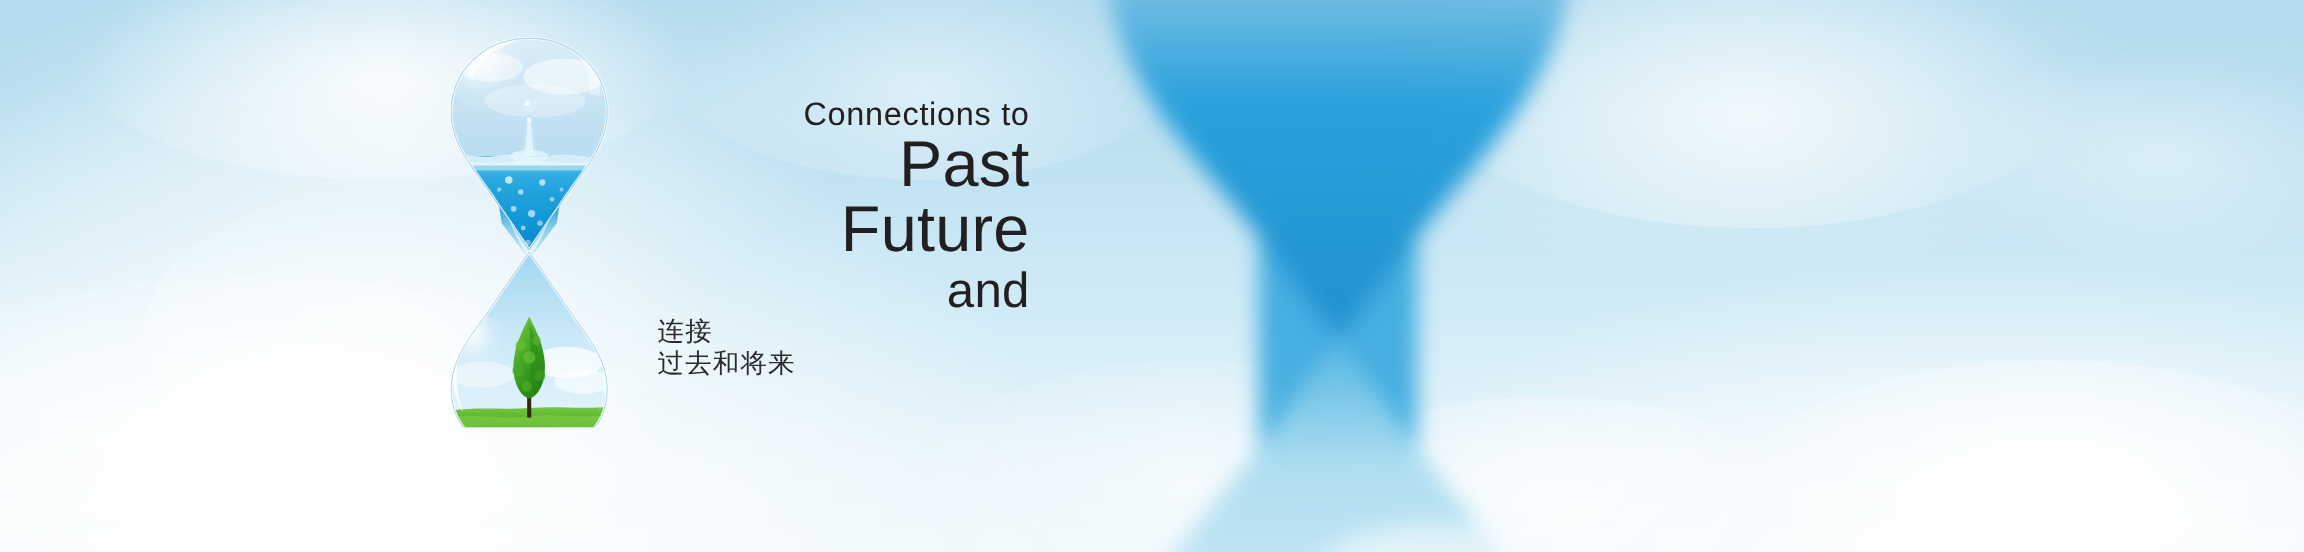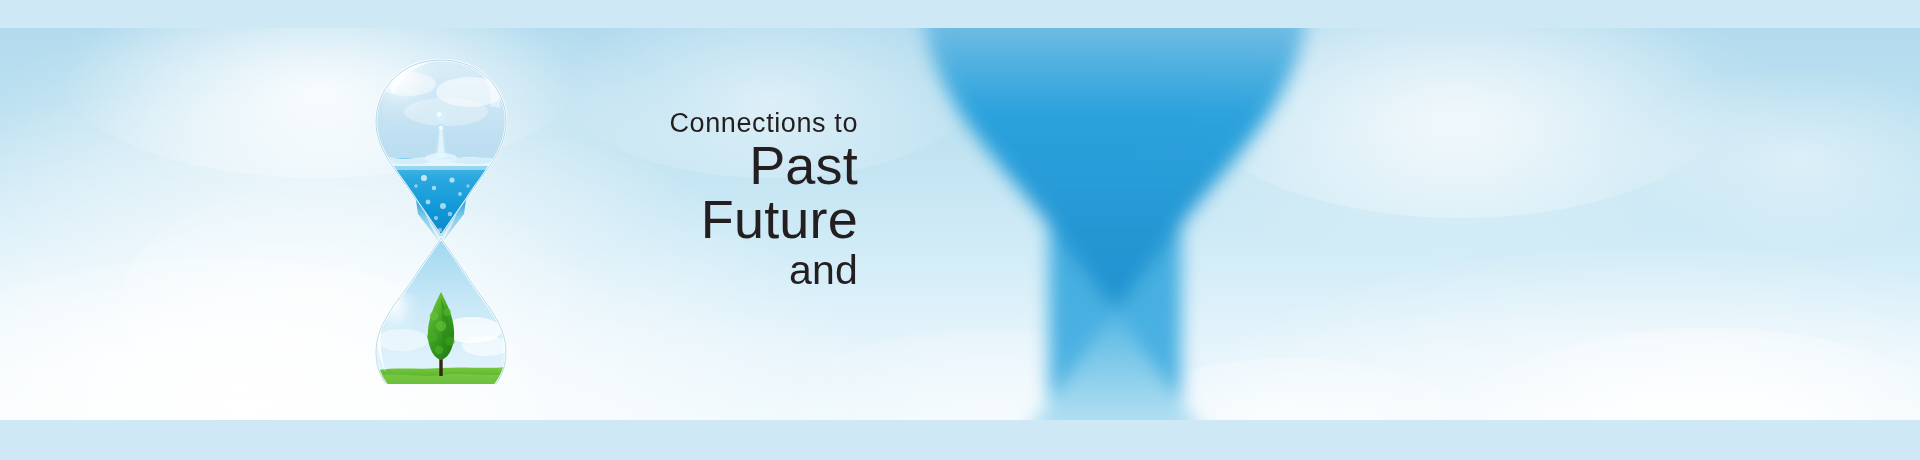--- a/index.html
+++ b/index.html
@@ -5,29 +5,28 @@
 <style>
   * { margin:0; padding:0; box-sizing:border-box; }
   html,body { width:1920px; height:460px; overflow:hidden; }
   body {
     font-family:"Liberation Sans","DejaVu Sans",sans-serif;
     background:#cfe8f6;
   }
 
   #banner {
     position:relative;
-    width:1920px; height:392px;
+    width:1920px; height:460px;
     overflow:hidden;
     background:
       radial-gradient(ellipse 900px 520px at 250px 430px, rgba(255,255,255,0.95) 0%, rgba(255,255,255,0.55) 40%, rgba(255,255,255,0) 72%),
       radial-gradient(ellipse 700px 330px at 1650px 470px, rgba(255,255,255,0.92) 0%, rgba(255,255,255,0.4) 48%, rgba(255,255,255,0) 78%),
       radial-gradient(ellipse 520px 230px at 330px 120px, rgba(255,255,255,0.55) 0%, rgba(255,255,255,0) 70%),
       radial-gradient(ellipse 480px 200px at 1450px 90px, rgba(255,255,255,0.45) 0%, rgba(255,255,255,0) 72%),
       linear-gradient(180deg, #b2dbee 0%, #bfe2f1 28%, #d2ecf7 58%, #e6f4fb 82%, #eef8fc 100%);
-    margin-top: 28px;
   }
 
   
   .cloud { position:absolute; border-radius:50%; pointer-events:none; }
   .c1 { left:60px;  top:-60px;  width:520px; height:210px;
         background:radial-gradient(ellipse at 50% 60%, rgba(255,255,255,.85), rgba(255,255,255,0) 70%); }
   .c2 { left:120px; top:150px;  width:480px; height:250px;
         background:radial-gradient(ellipse at 40% 50%, rgba(255,255,255,.62), rgba(255,255,255,0) 72%); }
   .c3 { left:-120px; top:230px; width:660px; height:290px;
         background:radial-gradient(ellipse at 55% 45%, rgba(255,255,255,.9), rgba(255,255,255,0) 70%); }
@@ -264,15 +263,19 @@
 
     <path d="M73 184 L98 220 C114 246 138 268 138 298 C138 333 111 352 73 352 C35 352 8 333 8 298 C8 268 32 246 48 220 Z" fill="none" stroke="#ffffff" stroke-width="2.4" opacity=".9"></path>
     <path d="M73 184 L98 220 C114 246 138 268 138 298 C138 333 111 352 73 352 C35 352 8 333 8 298 C8 268 32 246 48 220 Z" fill="none" stroke="#6fb6d8" stroke-width="0.9" opacity=".55"></path>
   </svg>
 
   <div id="headline">
     <div id="line-connections">Connections to</div>
     <div id="line-past">Past</div>
     <div id="line-future">Future</div>
     <div id="line-and">and</div>
+    <div id="cn-block">
+      <div class="cn-line">连接</div>
+      <div class="cn-line">过去和将来</div>
+    </div>
   </div>
 
 </div>
 
 </body></html>

